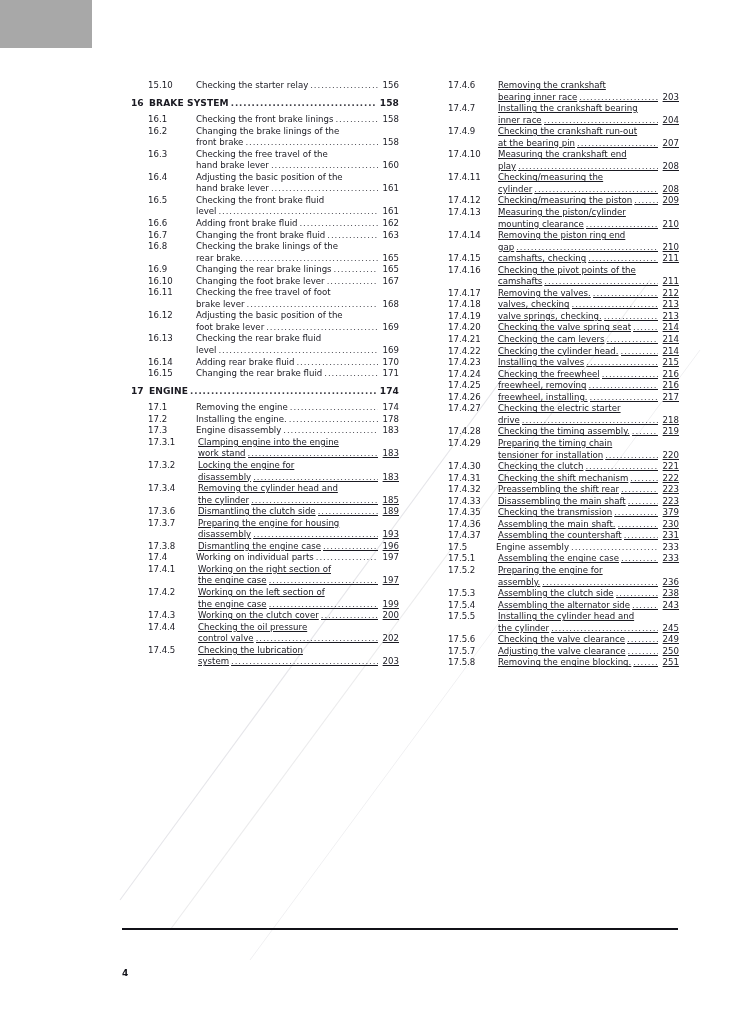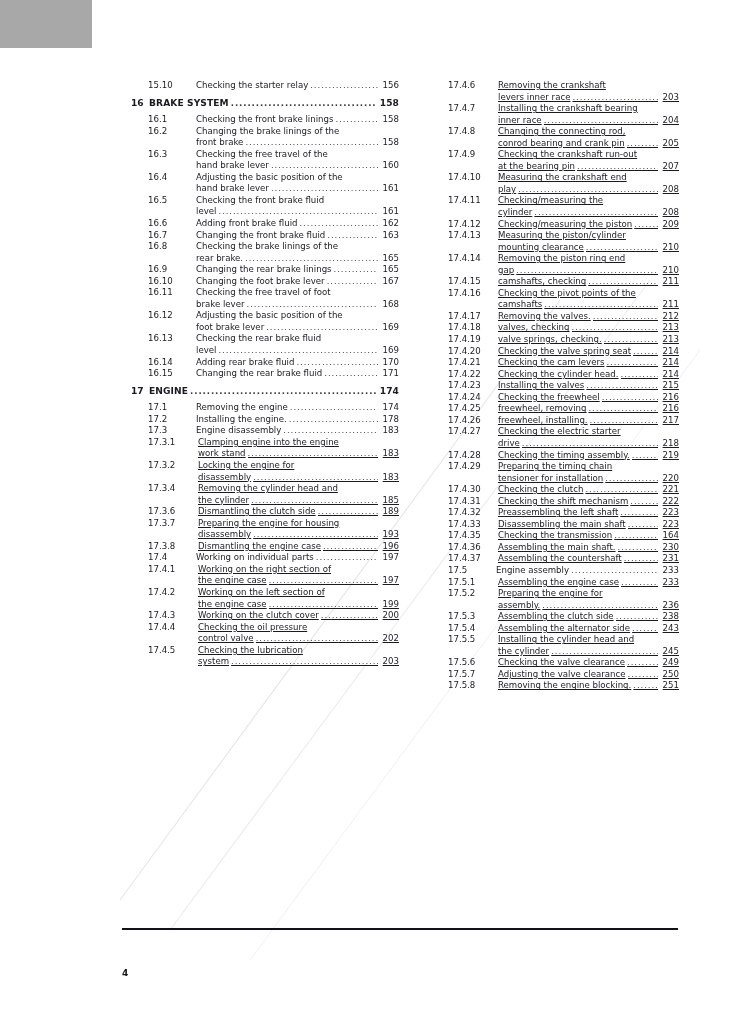--- a/index.html
+++ b/index.html
@@ -549,53 +549,40 @@
       </div>
     </div>
   <div class="col col-right">
       <div class="entry lvl3">
         <span class="num">17.4.6</span>
         <div class="body">
           <div class="line">
             <span class="txt">Removing the crankshaft</span>
           </div>
           <div class="line cont">
-            <span class="txt">levers inner race</span>
+            <span class="txt">bearing inner race</span>
             <span class="leader"></span>
             <span class="pg">203</span>
           </div>
         </div>
       </div>
       <div class="entry lvl3">
         <span class="num">17.4.7</span>
         <div class="body">
           <div class="line">
             <span class="txt">Installing the crankshaft bearing</span>
           </div>
           <div class="line cont">
             <span class="txt">inner race</span>
             <span class="leader"></span>
             <span class="pg">204</span>
           </div>
         </div>
       </div>
       <div class="entry lvl3">
-        <span class="num">17.4.8</span>
-        <div class="body">
-          <div class="line">
-            <span class="txt">Changing the connecting rod,</span>
-          </div>
-          <div class="line cont">
-            <span class="txt">conrod bearing and crank pin</span>
-            <span class="leader"></span>
-            <span class="pg">205</span>
-          </div>
-        </div>
-      </div>
-      <div class="entry lvl3">
         <span class="num">17.4.9</span>
         <div class="body">
           <div class="line">
             <span class="txt">Checking the crankshaft run-out</span>
           </div>
           <div class="line cont">
             <span class="txt">at the bearing pin</span>
             <span class="leader"></span>
             <span class="pg">207</span>
           </div>
@@ -839,21 +826,21 @@
             <span class="txt">Checking the shift mechanism</span>
             <span class="leader"></span>
             <span class="pg">222</span>
           </div>
         </div>
       </div>
       <div class="entry lvl3">
         <span class="num">17.4.32</span>
         <div class="body">
           <div class="line">
-            <span class="txt">Preassembling the left shaft</span>
+            <span class="txt">Preassembling the shift rear</span>
             <span class="leader"></span>
             <span class="pg">223</span>
           </div>
         </div>
       </div>
       <div class="entry lvl3">
         <span class="num">17.4.33</span>
         <div class="body">
           <div class="line">
             <span class="txt">Disassembling the main shaft</span>
@@ -861,21 +848,21 @@
             <span class="pg">223</span>
           </div>
         </div>
       </div>
       <div class="entry lvl3">
         <span class="num">17.4.35</span>
         <div class="body">
           <div class="line">
             <span class="txt">Checking the transmission</span>
             <span class="leader"></span>
-            <span class="pg">164</span>
+            <span class="pg">379</span>
           </div>
         </div>
       </div>
       <div class="entry lvl3">
         <span class="num">17.4.36</span>
         <div class="body">
           <div class="line">
             <span class="txt">Assembling the main shaft.</span>
             <span class="leader"></span>
             <span class="pg">230</span>

